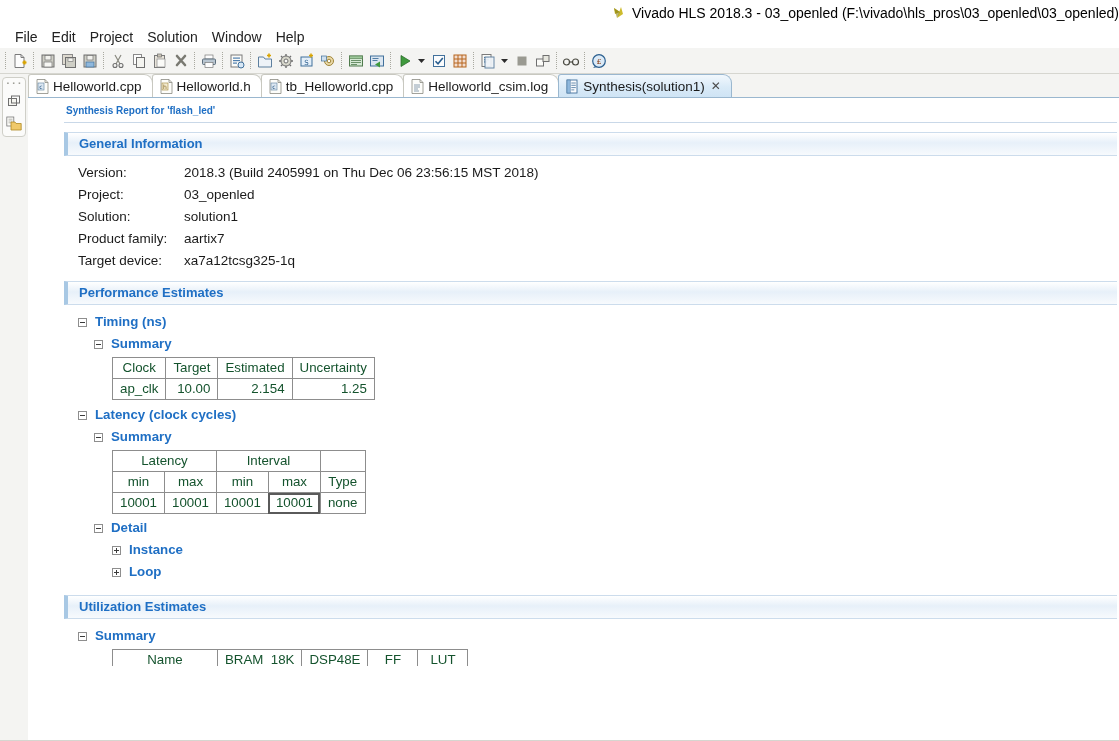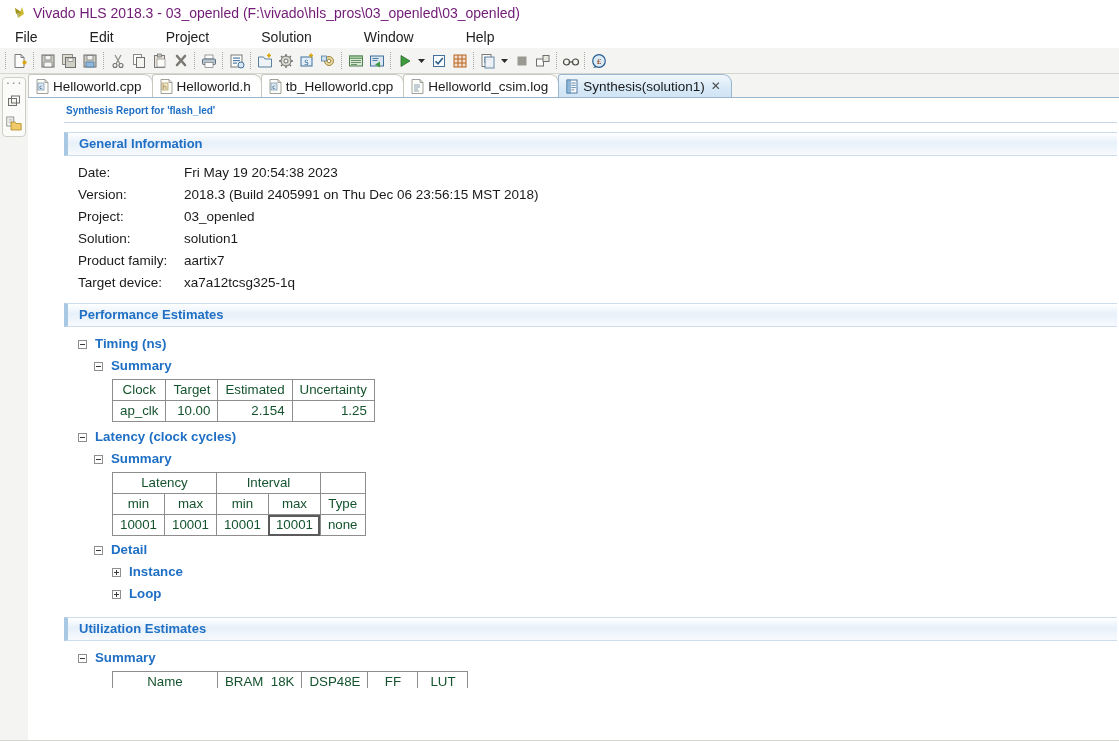--- a/index.html
+++ b/index.html
@@ -10,43 +10,43 @@
     background: #ffffff;
     font-family: "Liberation Sans", sans-serif;
     -webkit-font-smoothing: antialiased;
   }
 
   
   .titlebar {
     height: 26px;
     display: flex;
     align-items: center;
-    padding-left: 12px;
+    padding-left: 4px;
     background: #ffffff;
     font-size: 14px;
-    color: #701a75;
+    color: #000000;
+    justify-content: flex-end;
   }
   .xlogo {
     width: 17px; height: 17px;
     margin-right: 4px;
     position: relative;
     flex: 0 0 auto;
   }
   .title-text { white-space: nowrap; }
 
   
   .menubar {
     height: 22px;
     display: flex;
     align-items: center;
     padding-left: 9px;
     background: #ffffff;
     font-size: 14px;
     color: #222;
-    gap: 38px;
   }
   .menu-item {
     padding: 1px 8px 2px 6px;
     cursor: default;
     white-space: nowrap;
   }
 
   
   .toolbar {
     height: 26px;
@@ -590,24 +590,20 @@
 
     <div class="report">
 
       <div class="report-title">Synthesis Report for 'flash_led'</div>
       <div class="rule"></div>
 
       <div class="section">
         <div class="section-head">General Information</div>
         <div class="section-body">
           <div class="ginfo">
-            <div class="ginfo-row">
-              <span class="ginfo-label">Date:</span>
-              <span class="ginfo-value">Fri May 19 20:54:38 2023</span>
-            </div>
             <div class="ginfo-row">
               <span class="ginfo-label">Version:</span>
               <span class="ginfo-value">2018.3 (Build 2405991 on Thu Dec 06 23:56:15 MST 2018)</span>
             </div>
             <div class="ginfo-row">
               <span class="ginfo-label">Project:</span>
               <span class="ginfo-value">03_openled</span>
             </div>
             <div class="ginfo-row">
               <span class="ginfo-label">Solution:</span>

